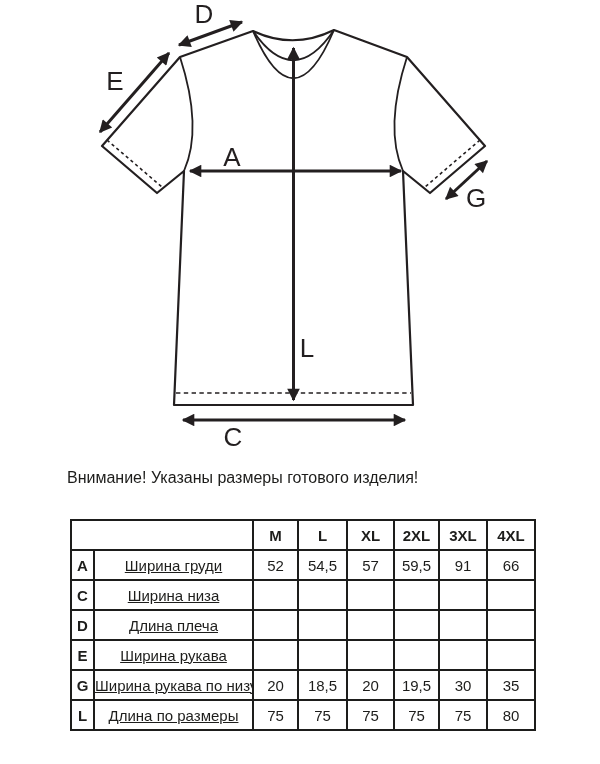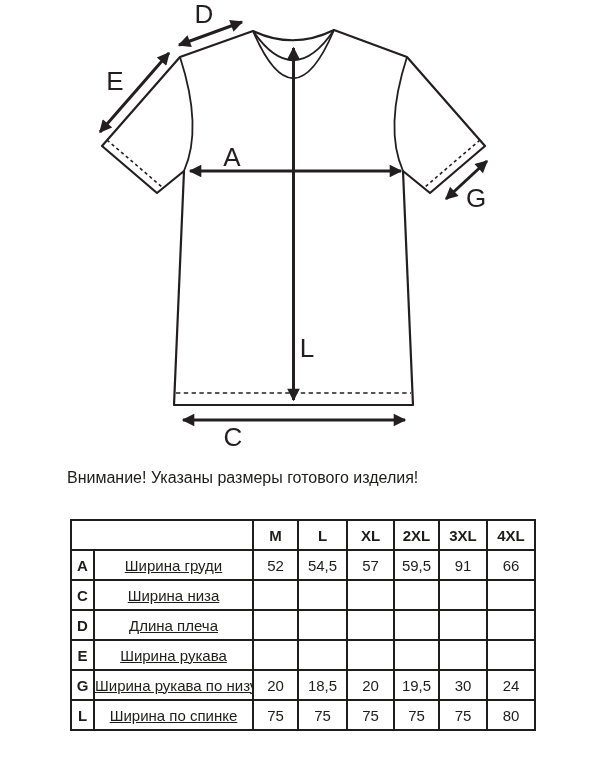--- a/index.html
+++ b/index.html
@@ -126,25 +126,25 @@
         <td class="c-val"></td>
       </tr>
       <tr>
         <td class="c-letter">G</td>
         <td class="c-label">Ширина рукава по низу</td>
         <td class="c-val">20</td>
         <td class="c-val">18,5</td>
         <td class="c-val">20</td>
         <td class="c-val">19,5</td>
         <td class="c-val">30</td>
-        <td class="c-val">24</td>
+        <td class="c-val">35</td>
       </tr>
       <tr>
         <td class="c-letter">L</td>
-        <td class="c-label">Ширина по спинке</td>
+        <td class="c-label">Длина по размеры</td>
         <td class="c-val">75</td>
         <td class="c-val">75</td>
         <td class="c-val">75</td>
         <td class="c-val">75</td>
         <td class="c-val">75</td>
         <td class="c-val">80</td>
       </tr>
     </tbody>
   </table>
 

